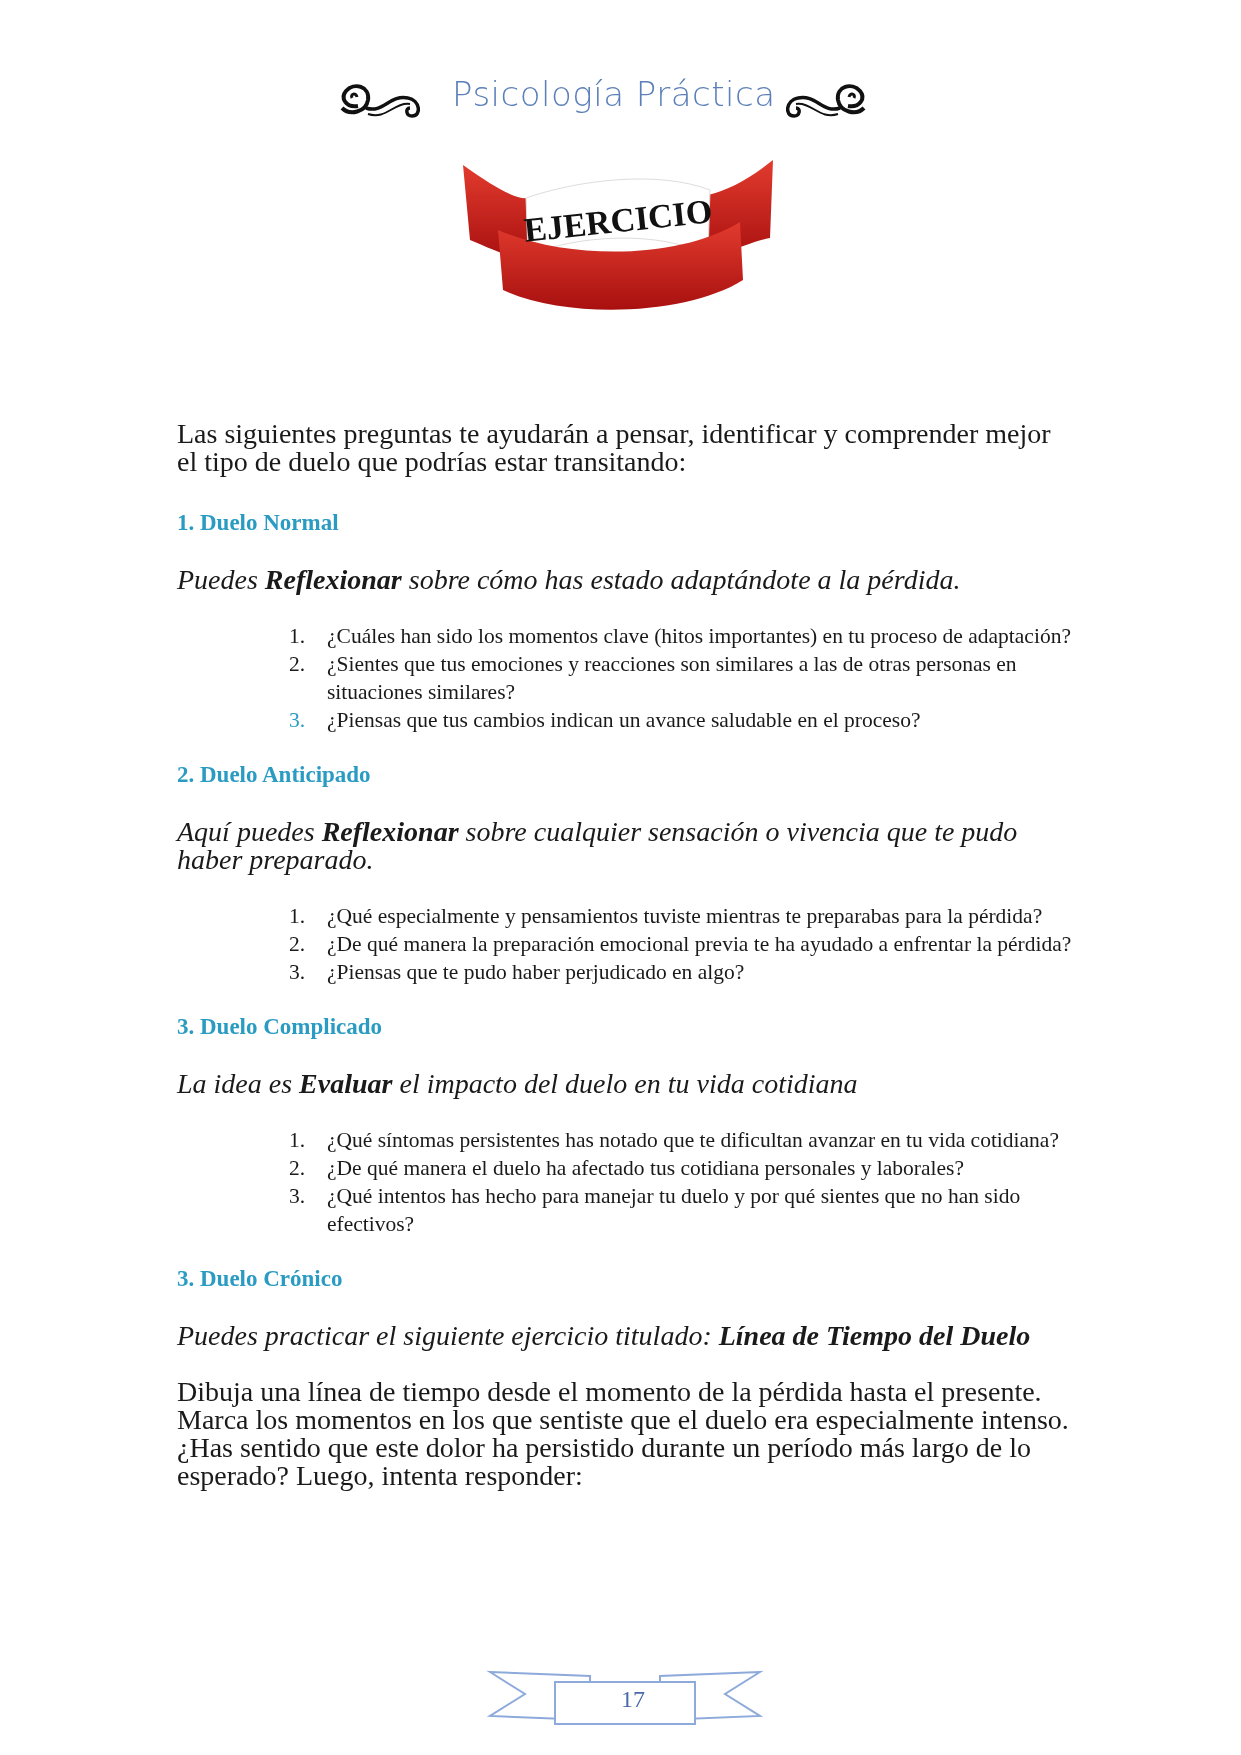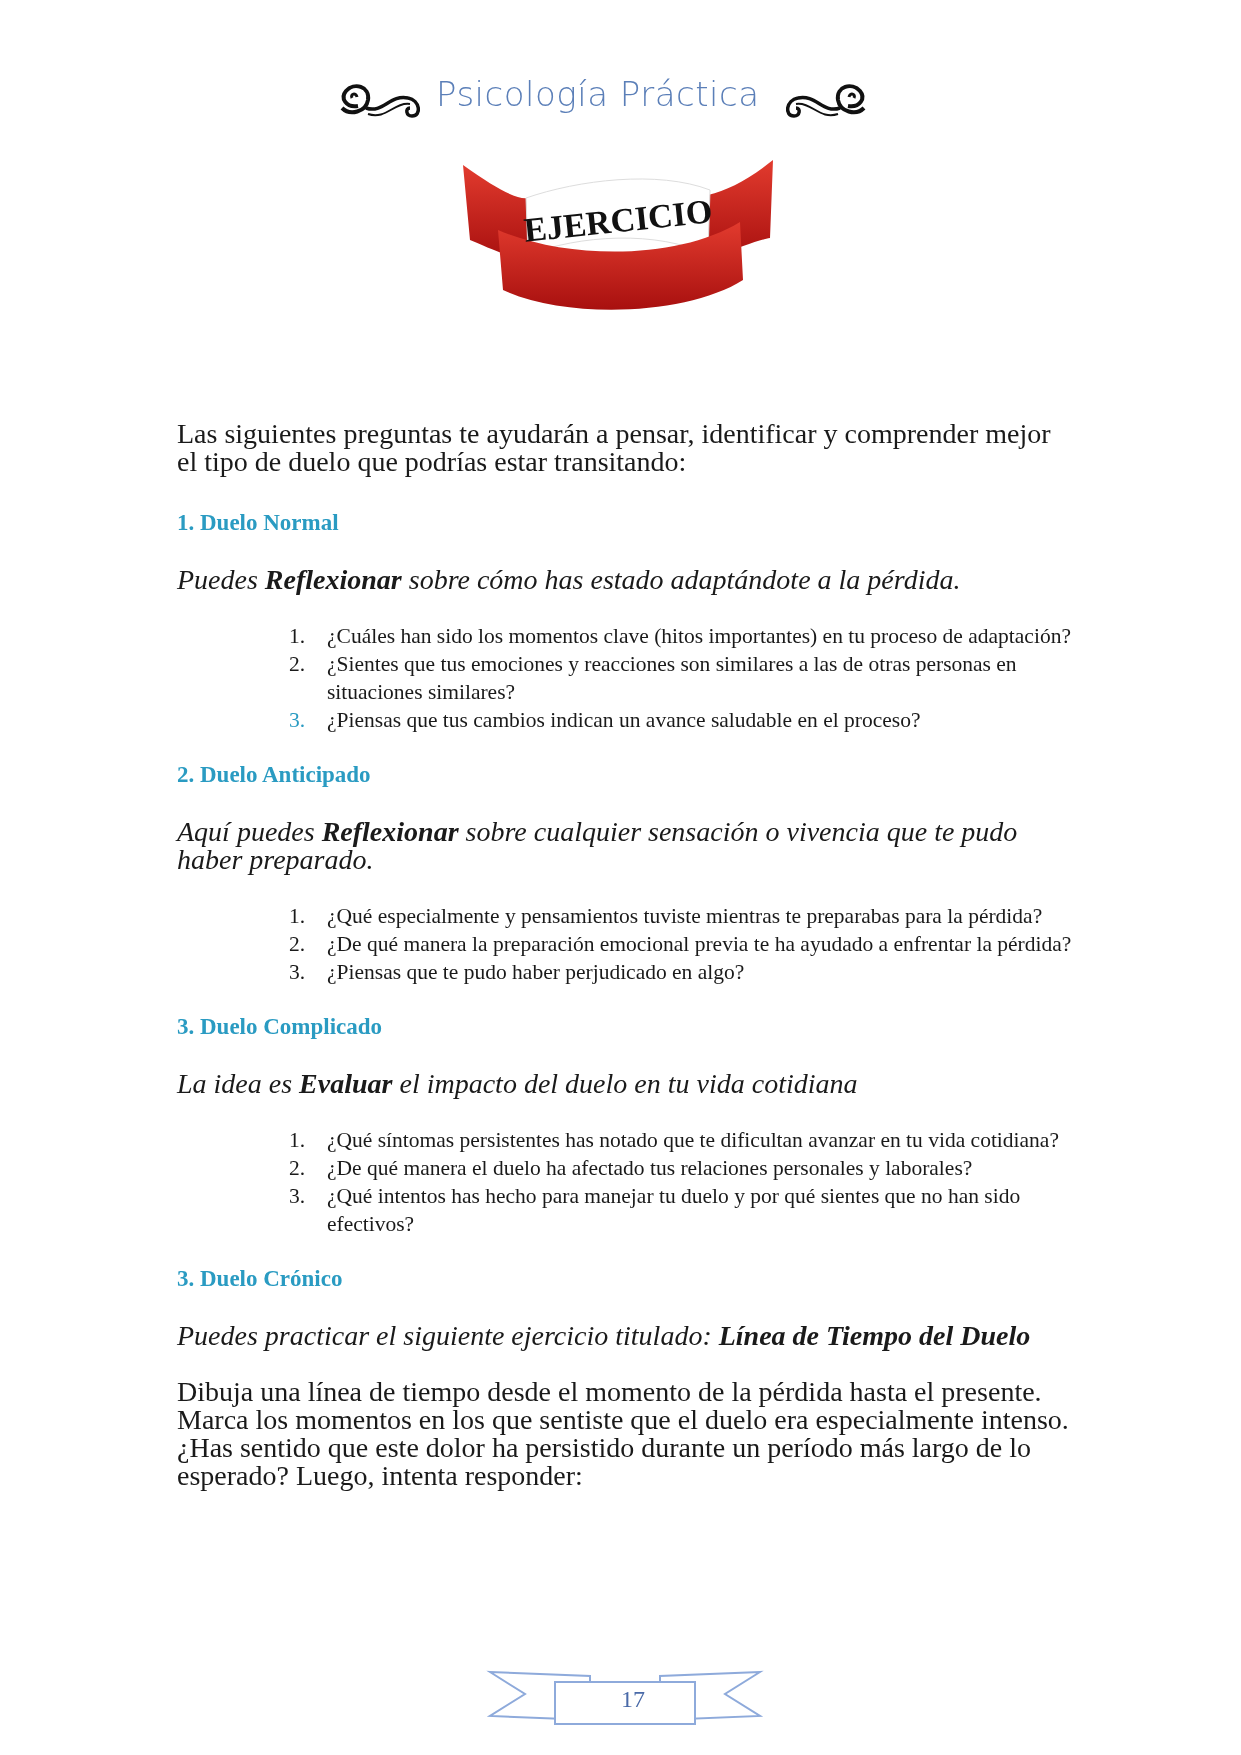--- a/index.html
+++ b/index.html
@@ -2,21 +2,21 @@
 <html><head>
 <meta charset="utf-8">
 <style>
   html, body { margin: 0; padding: 0; background: #ffffff; }
   body { width: 1241px; height: 1755px; position: relative; overflow: hidden;
          font-family: "Liberation Serif", "DejaVu Serif", serif; color: #1a1a1a; }
   .header { position: absolute; top: 68px; left: 0; width: 1241px; height: 60px; }
   .swirl { position: absolute; top: 8px; width: 100px; height: 50px; }
   .swirl-left { left: 328px; }
   .swirl-right { left: 778px; transform: scaleX(-1); }
-  .site-title { position: absolute; left: 436px; top: 6px; font-family: "DejaVu Sans", sans-serif;
+  .site-title { position: absolute; left: 452px; top: 6px; font-family: "DejaVu Sans", sans-serif;
                 font-size: 34px; color: #5b7fb8; letter-spacing: 0.5px; font-weight: 300; }
   .banner { position: absolute; left: 458px; top: 150px; width: 320px; height: 180px; }
   .content { position: absolute; left: 177px; top: 420px; width: 900px; }
   p { margin: 0; font-size: 28px; line-height: 28px; }
   .intro { margin-bottom: 30px; }
   h2 { margin: 0 0 26px 0; font-size: 23px; font-weight: bold; color: #2a9bc2; line-height: 34px; }
   .lead { margin-bottom: 28px; font-style: italic; }
   ol { margin: 0 0 24px 0; padding-left: 0; list-style: none; }
   ol li { position: relative; padding-left: 150px; font-size: 21.5px; line-height: 28px; }
   ol li .num { position: absolute; left: 112px; top: 0; }
@@ -80,21 +80,21 @@
       <li><span class="num">2.</span><span>¿De qué manera la preparación emocional previa te ha ayudado a enfrentar la pérdida?</span></li>
       <li><span class="num">3.</span><span>¿Piensas que te pudo haber perjudicado en algo?</span></li>
     </ol>
   </div>
 
   <div class="section">
     <h2>3. Duelo Complicado</h2>
     <p class="lead"><span>La idea es </span><b>Evaluar</b><span> el impacto del duelo en tu vida cotidiana</span></p>
     <ol>
       <li><span class="num">1.</span><span>¿Qué síntomas persistentes has notado que te dificultan avanzar en tu vida cotidiana?</span></li>
-      <li><span class="num">2.</span><span>¿De qué manera el duelo ha afectado tus relaciones personales y laborales?</span></li>
+      <li><span class="num">2.</span><span>¿De qué manera el duelo ha afectado tus cotidiana personales y laborales?</span></li>
       <li><span class="num">3.</span><span>¿Qué intentos has hecho para manejar tu duelo y por qué sientes que no han sido efectivos?</span></li>
     </ol>
   </div>
 
   <div class="section">
     <h2>3. Duelo Crónico</h2>
     <p class="lead"><span>Puedes practicar el siguiente ejercicio titulado: </span><b>Línea de Tiempo del Duelo</b><span></span></p>
     <p>Dibuja una línea de tiempo desde el momento de la pérdida hasta el presente. Marca los momentos en los que sentiste que el duelo era especialmente intenso. ¿Has sentido que este dolor ha persistido durante un período más largo de lo esperado? Luego, intenta responder:</p>
   </div>
 </div>

